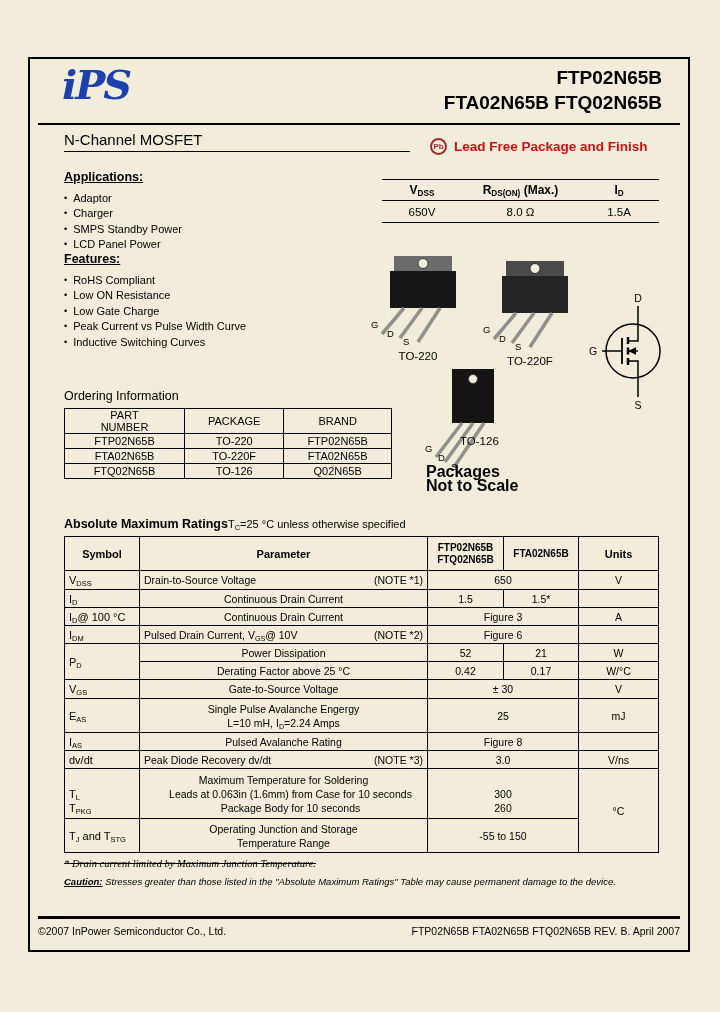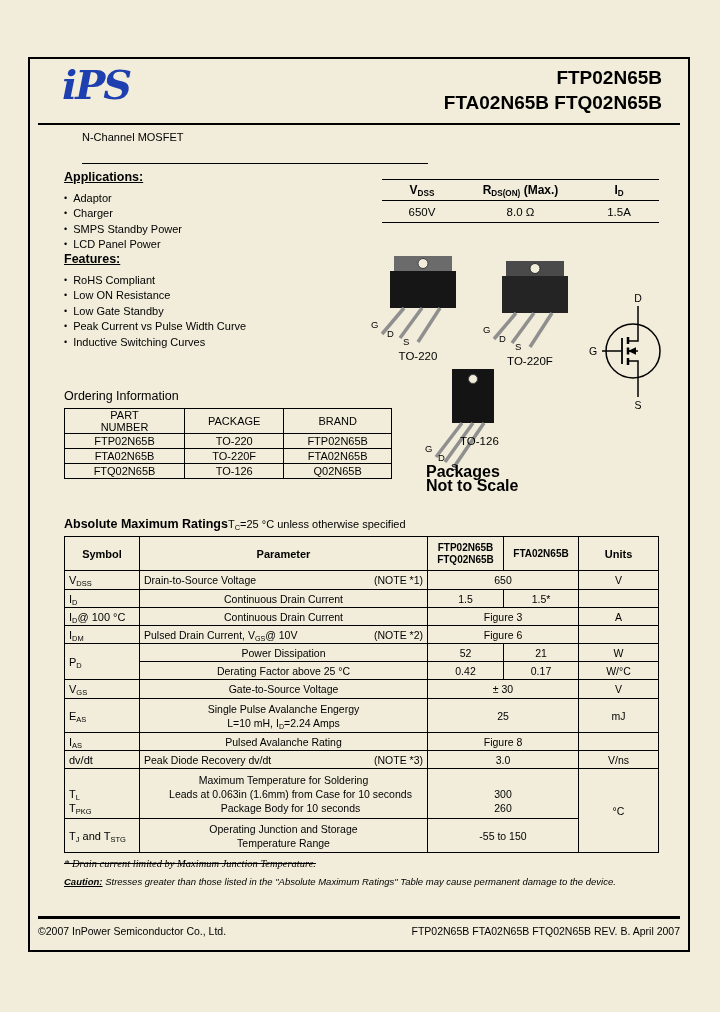--- a/index.html
+++ b/index.html
@@ -15,21 +15,21 @@
   }
   .abs { position: absolute; }
   sub { font-size: 0.68em; line-height: 0; vertical-align: -0.25em; }
 
   .logo { left: 32px; top: 2px; font-family: "DejaVu Serif", serif;
     font-style: italic; font-weight: bold; font-size: 40px; color: #1d3faf; letter-spacing: -2px; }
   .titles { right: 26px; top: 6px; text-align: right; font-weight: bold; font-size: 19px; line-height: 25px; }
 
   .header-rule { left: 8px; top: 64px; width: 642px; height: 2px; background: #000; }
 
-  .device-heading { left: 34px; top: 72px; width: 346px; font-size: 11px; padding-bottom: 20px; border-bottom: 1.5px solid #000; margin-left: 18px; }
+  .device-heading { left: 34px; top: 72px; width: 346px; font-size: 15px; padding-bottom: 3px; border-bottom: 1.5px solid #000; }
 
   .leadfree { left: 400px; top: 79px; display: flex; align-items: center; gap: 7px; }
   .pb-circle { width: 17px; height: 17px; border: 2px solid #9d2b2b; border-radius: 50%;
     display: flex; align-items: center; justify-content: center; font-size: 8px; font-weight: bold; color: #9d2b2b; flex: none; }
   .leadfree-text { color: #cc1111; font-weight: bold; font-size: 13.5px; }
 
   .applications { left: 34px; top: 111px; }
   .features { left: 34px; top: 193px; }
   .section-title { font-size: 12.5px; font-weight: bold; text-decoration: underline; margin-bottom: 6px; }
   .bullet-item { font-size: 11px; height: 15.5px; display: flex; align-items: center; gap: 6px; }
@@ -93,20 +93,24 @@
     <span>iPS</span>
   </div>
   <div class="abs titles">
     <div>FTP02N65B</div>
     <div>FTA02N65B FTQ02N65B</div>
   </div>
   <div class="abs header-rule"></div>
 
   <div class="abs device-heading">N-Channel MOSFET</div>
 
+  <div class="abs leadfree">
+    <span class="pb-circle">Pb</span>
+    <span class="leadfree-text">Lead Free Package and Finish</span>
+  </div>
 
   <div class="abs applications">
     <div class="section-title">Applications:</div>
     <div class="bullet-item">
         <span class="bullet">•</span>
         <span>Adaptor</span>
       </div>
     <div class="bullet-item">
         <span class="bullet">•</span>
         <span>Charger</span>
@@ -139,21 +143,21 @@
     <div class="bullet-item">
         <span class="bullet">•</span>
         <span>RoHS Compliant</span>
       </div>
     <div class="bullet-item">
         <span class="bullet">•</span>
         <span>Low ON Resistance</span>
       </div>
     <div class="bullet-item">
         <span class="bullet">•</span>
-        <span>Low Gate Standby</span>
+        <span>Low Gate Charge</span>
       </div>
     <div class="bullet-item">
         <span class="bullet">•</span>
         <span>Peak Current vs Pulse Width Curve</span>
       </div>
     <div class="bullet-item">
         <span class="bullet">•</span>
         <span>Inductive Switching Curves</span>
       </div>
   </div>

